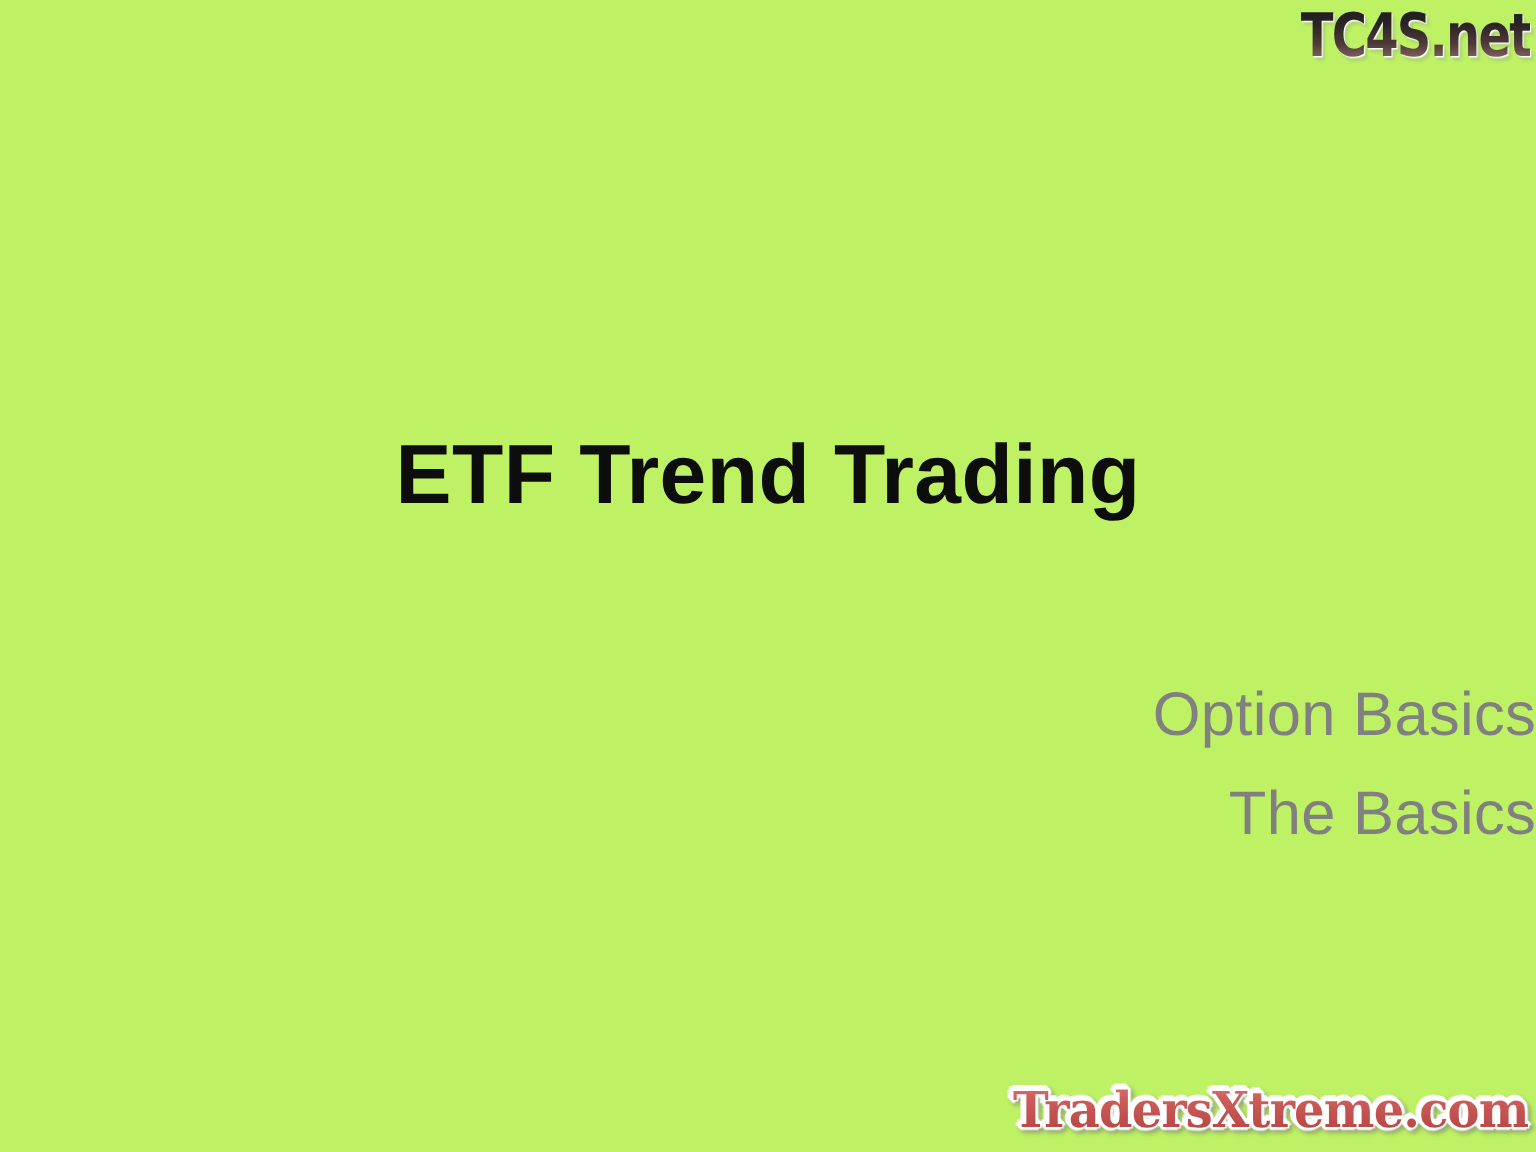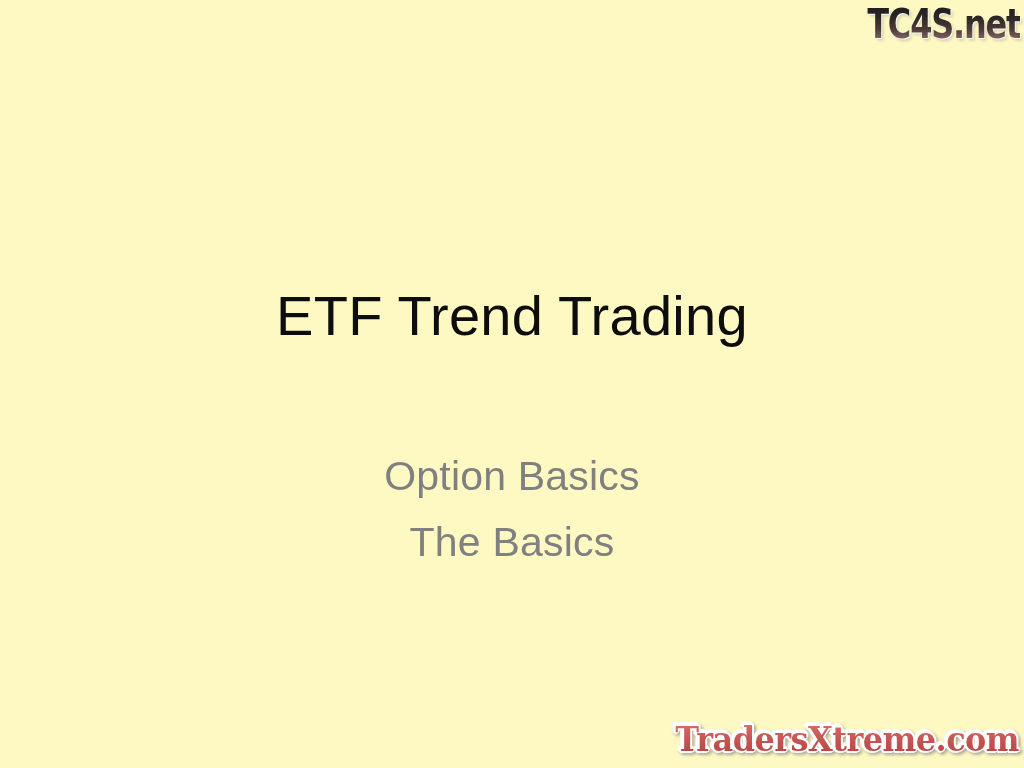--- a/index.html
+++ b/index.html
@@ -11,51 +11,51 @@
     height: 768px;
     background: #ffffff;
     font-family: "Liberation Sans", sans-serif;
     overflow: hidden;
   }
 
   .slide {
     position: relative;
     width: 1024px;
     height: 768px;
-    background: #fef9c3;
+    background: #bef264;
     overflow: hidden;
   }
 
   
   .title-block {
     position: absolute;
     left: 0;
     top: 284px;
     width: 1024px;
     text-align: center;
   }
   .slide-title {
     display: block;
     font-family: "Liberation Sans", sans-serif;
-    font-weight: 400;
+    font-weight: 700;
     font-size: 56px;
     line-height: 64px;
     letter-spacing: 0.3px;
     color: #0d0d0d;
     white-space: nowrap;
     text-align: center;
   }
 
   
   .subtitle-block {
     position: absolute;
     left: 0;
     top: 443px;
     width: 1024px;
-    text-align: center;
+    text-align: right;
   }
   .subtitle-line {
     display: block;
     font-family: "Liberation Sans", sans-serif;
     font-weight: 400;
     font-size: 41px;
     line-height: 66px;
     letter-spacing: 0.2px;
     color: #808080;
     white-space: nowrap;

